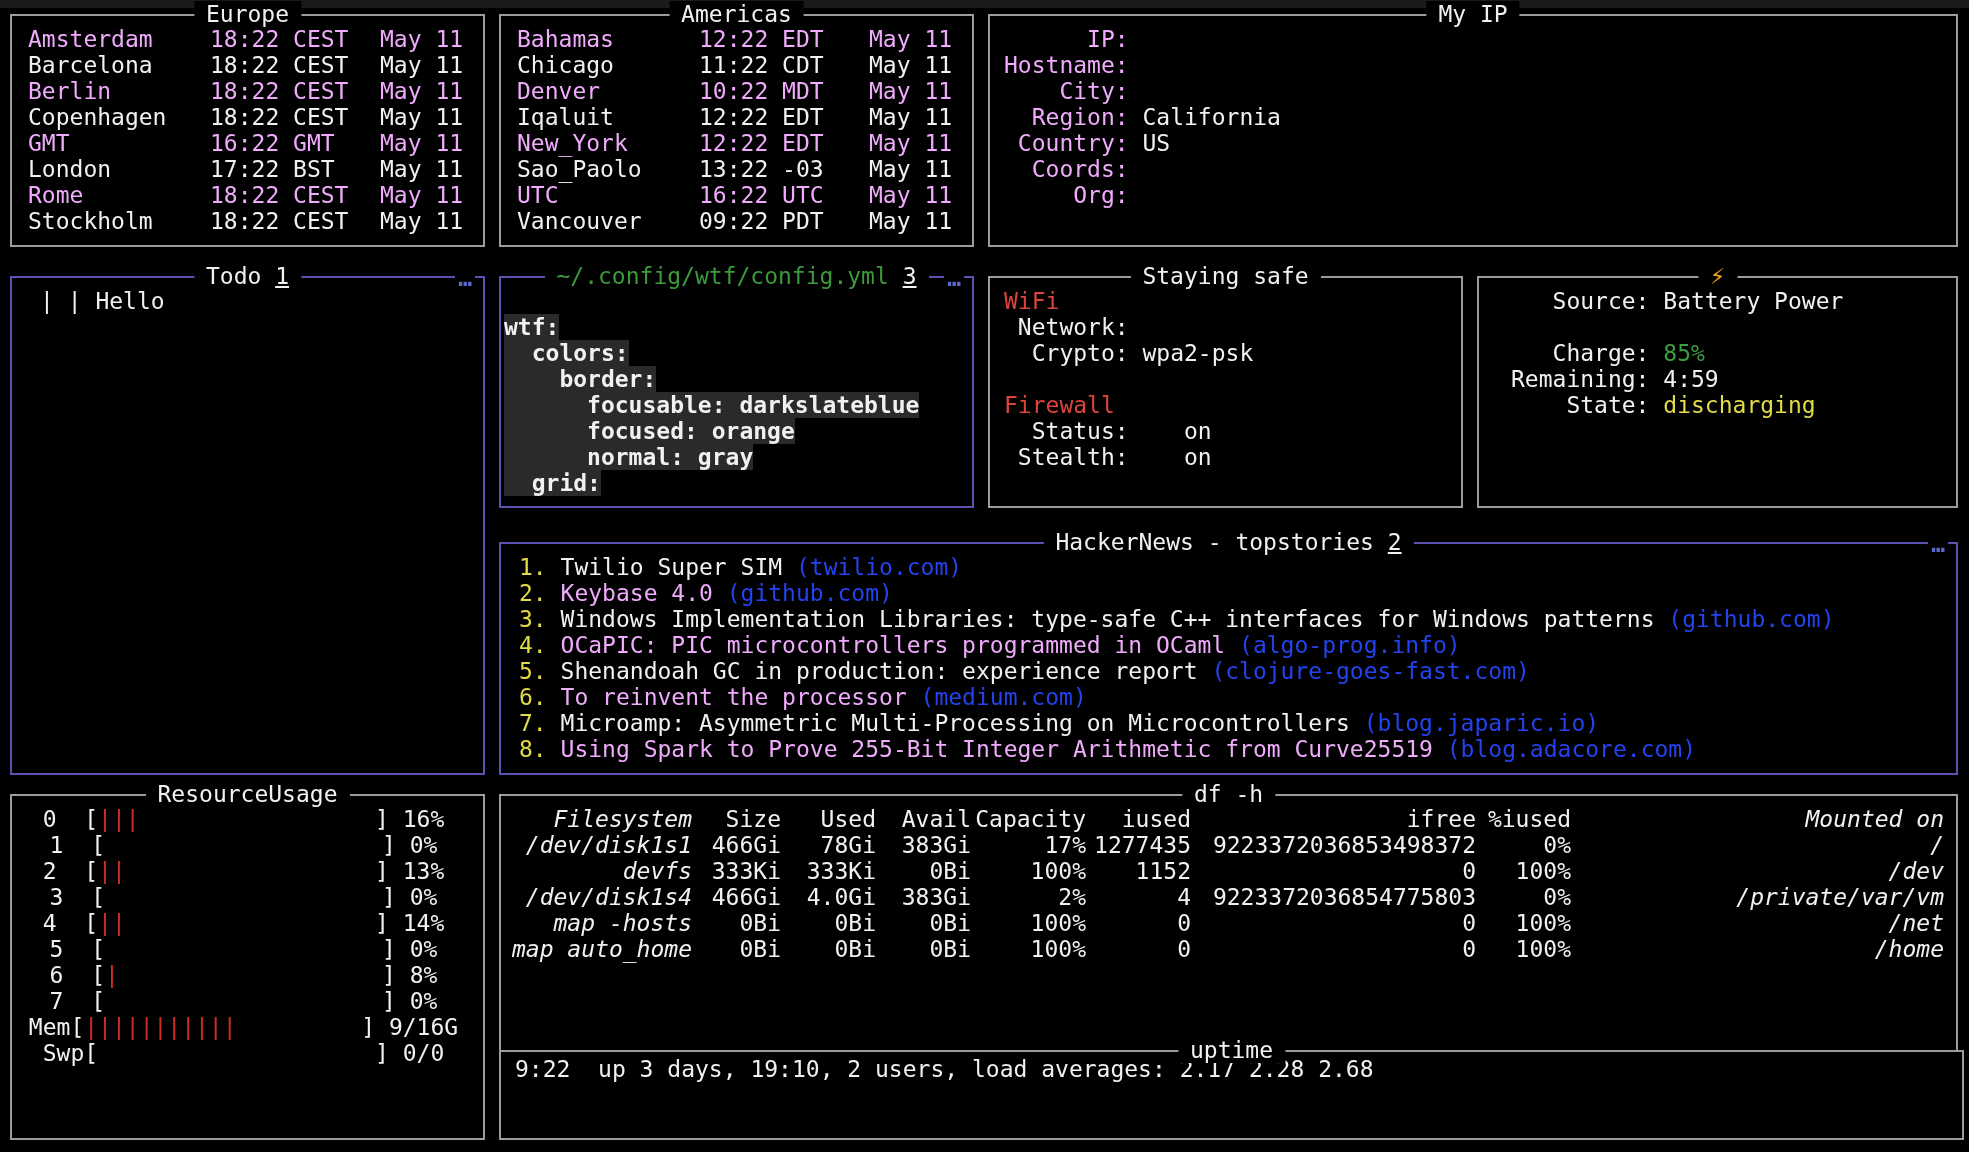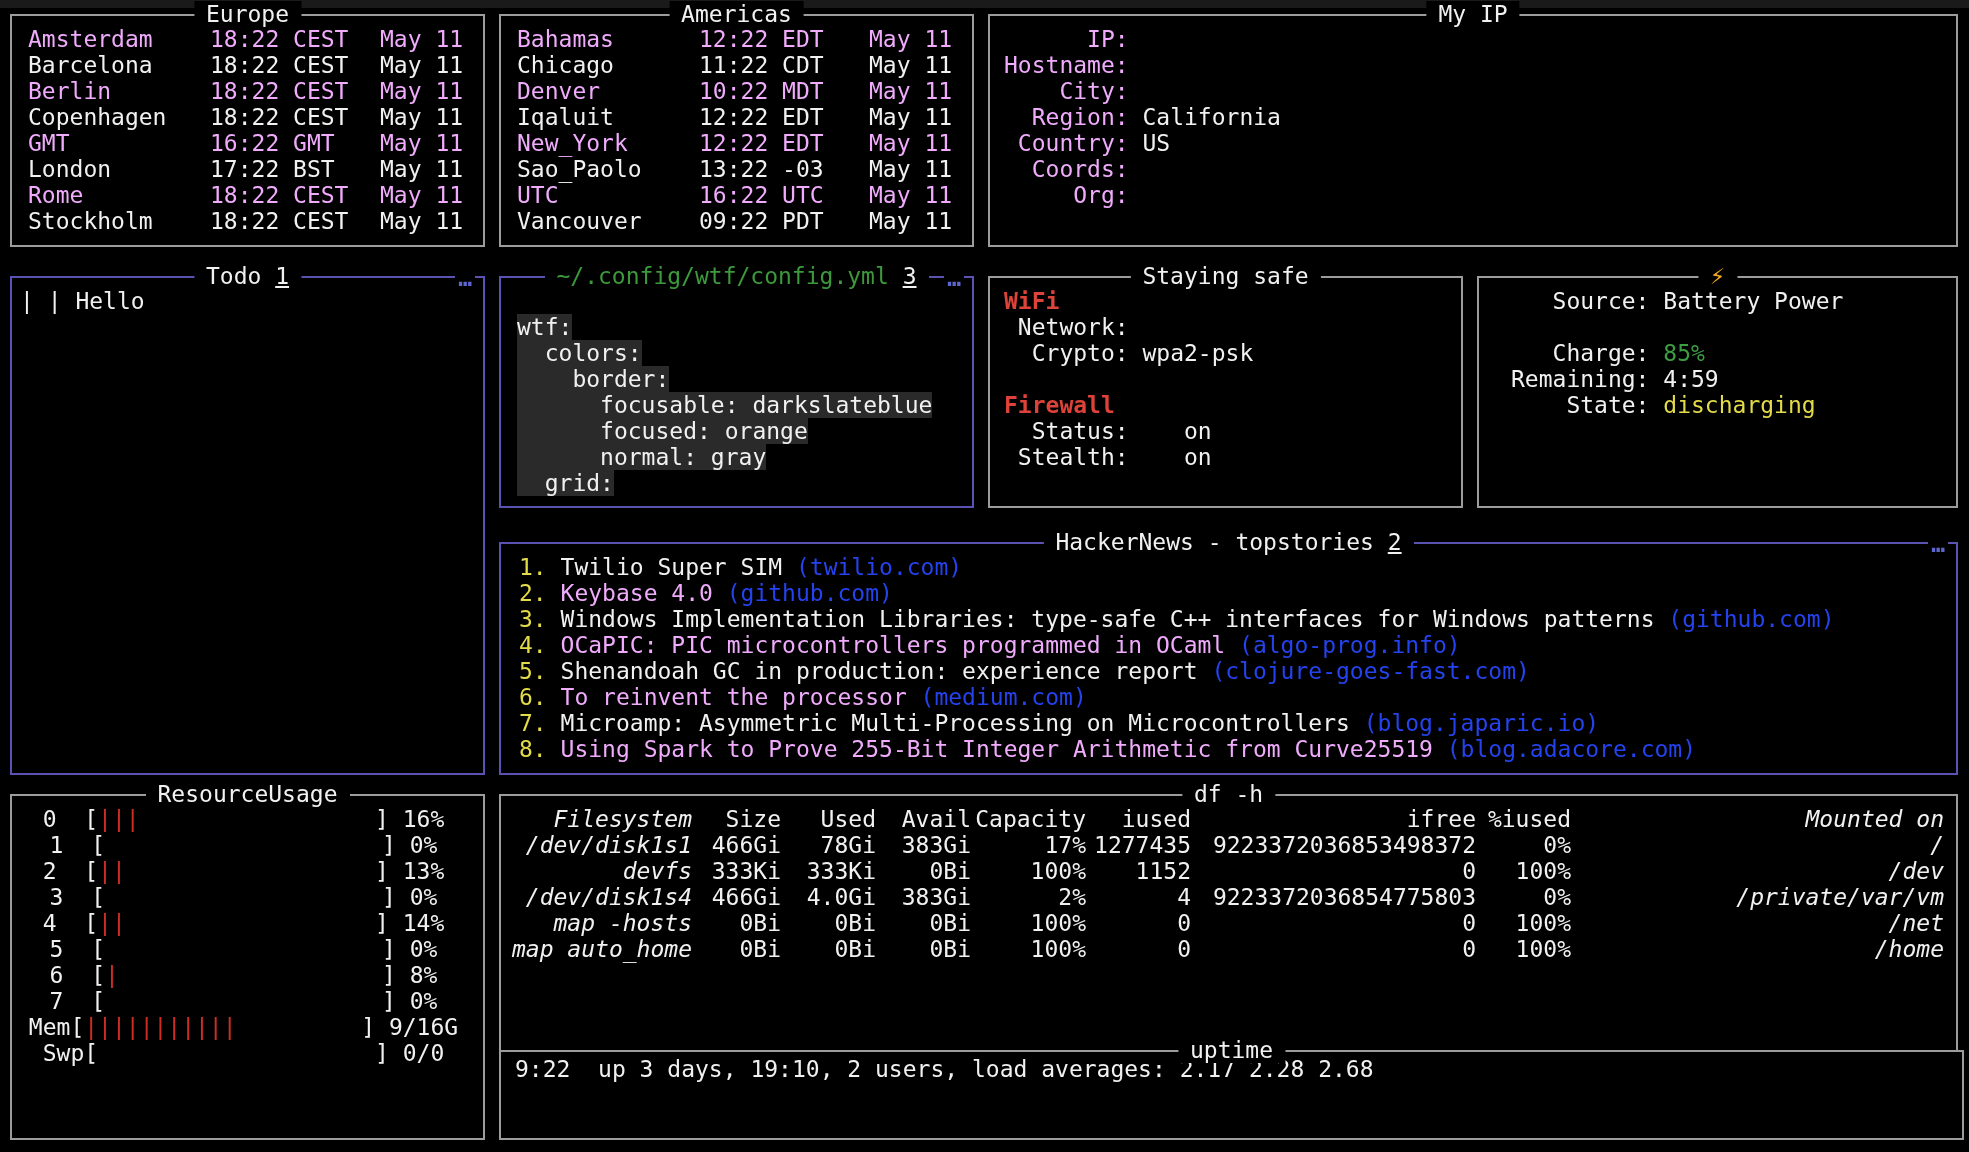--- a/index.html
+++ b/index.html
@@ -19,46 +19,46 @@
   .green-title{color:#3c9a3c;}
   .ellipsis{
     position:absolute;top:-13px;right:8px;background:#000;padding:0 3px;
     color:#5c66cc;font-weight:bold;z-index:2;
   }
   .content{padding:10px 12px;white-space:pre;}
   .pre{white-space:pre;}
   .line{height:26px;white-space:pre;}
   .lb{color:#f0abfc;}
   .white{color:#f1f1f1;}
-  .red{color:#dd4339;font-weight:bold;}
+  .red{color:#dd4339;}
   .green{color:#3d9e41;}
   .yellow{color:#e3db48;}
   .link{color:#2443ee;}
   .bars{color:#cf2d24;}
   .hl{background:#2a2a2a;white-space:pre;display:inline-block;}
 
   
   #p-europe  {left:10px;  top:14px;  width:475px; height:233px;}
   #p-americas{left:499px; top:14px;  width:475px; height:233px;}
   #p-myip    {left:988px; top:14px;  width:970px; height:233px;}
-  #p-todo    {left:10px;  top:276px; width:475px; height:499px;}
+  #p-todo    {left:10px;  top:276px; width:475px; height:499px;padding-left:20px;}
   #p-config  {left:499px; top:276px; width:475px; height:232px;}
   #p-safety  {left:988px; top:276px; width:475px; height:232px;}
   #p-power   {left:1477px;top:276px; width:481px; height:232px;}
   #p-hn      {left:499px; top:542px; width:1459px;height:233px;}
   #p-res     {left:10px;  top:794px; width:475px; height:346px;}
   #p-df      {left:499px; top:794px; width:1459px;height:300px;}
   #p-uptime  {left:499px; top:1050px;width:1465px;height:90px;}
 
   
   .clock-row{display:grid;grid-template-columns:182px 170px 1fr;height:26px;white-space:pre;}
   #p-europe .content,#p-americas .content{padding-left:16px;}
   #p-myip .content{padding-left:14px;}
   #p-todo .content{padding-left:8px;}
-  #p-config .content{padding-left:16px;}
+  #p-config .content{padding-left:3px;font-weight:bold;}
   #p-safety .content{padding-left:14px;}
   #p-power .content{padding-left:32px;}
   #p-hn .content{padding-left:18px;}
   #p-res .content{padding-left:4px;text-align:center;}
   #p-df .content{padding-left:6px;}
   #p-uptime .content{padding-left:14px;padding-top:4px;}
   #p-power .panel-title{color:#f4a71d;font-size:25px;}
 
   
   .df-row{display:grid;grid-template-columns:185px 89px 95px 95px 115px 105px 285px 95px 1fr;height:26px;white-space:pre;}

